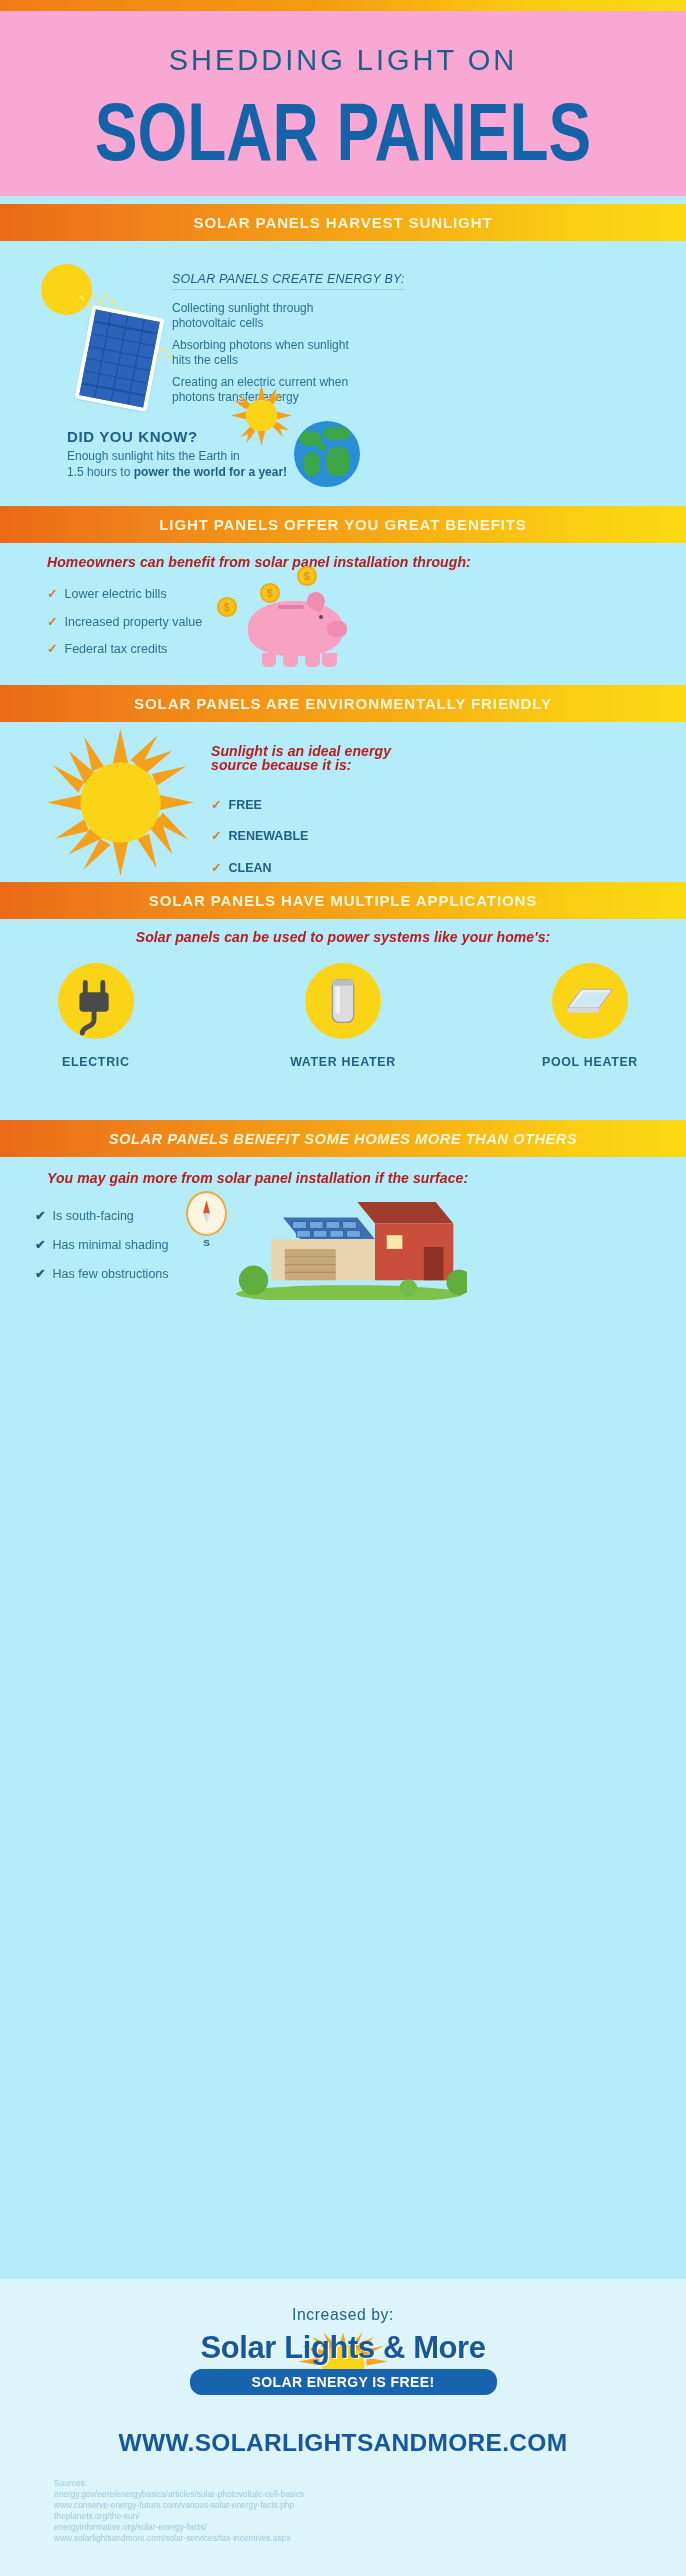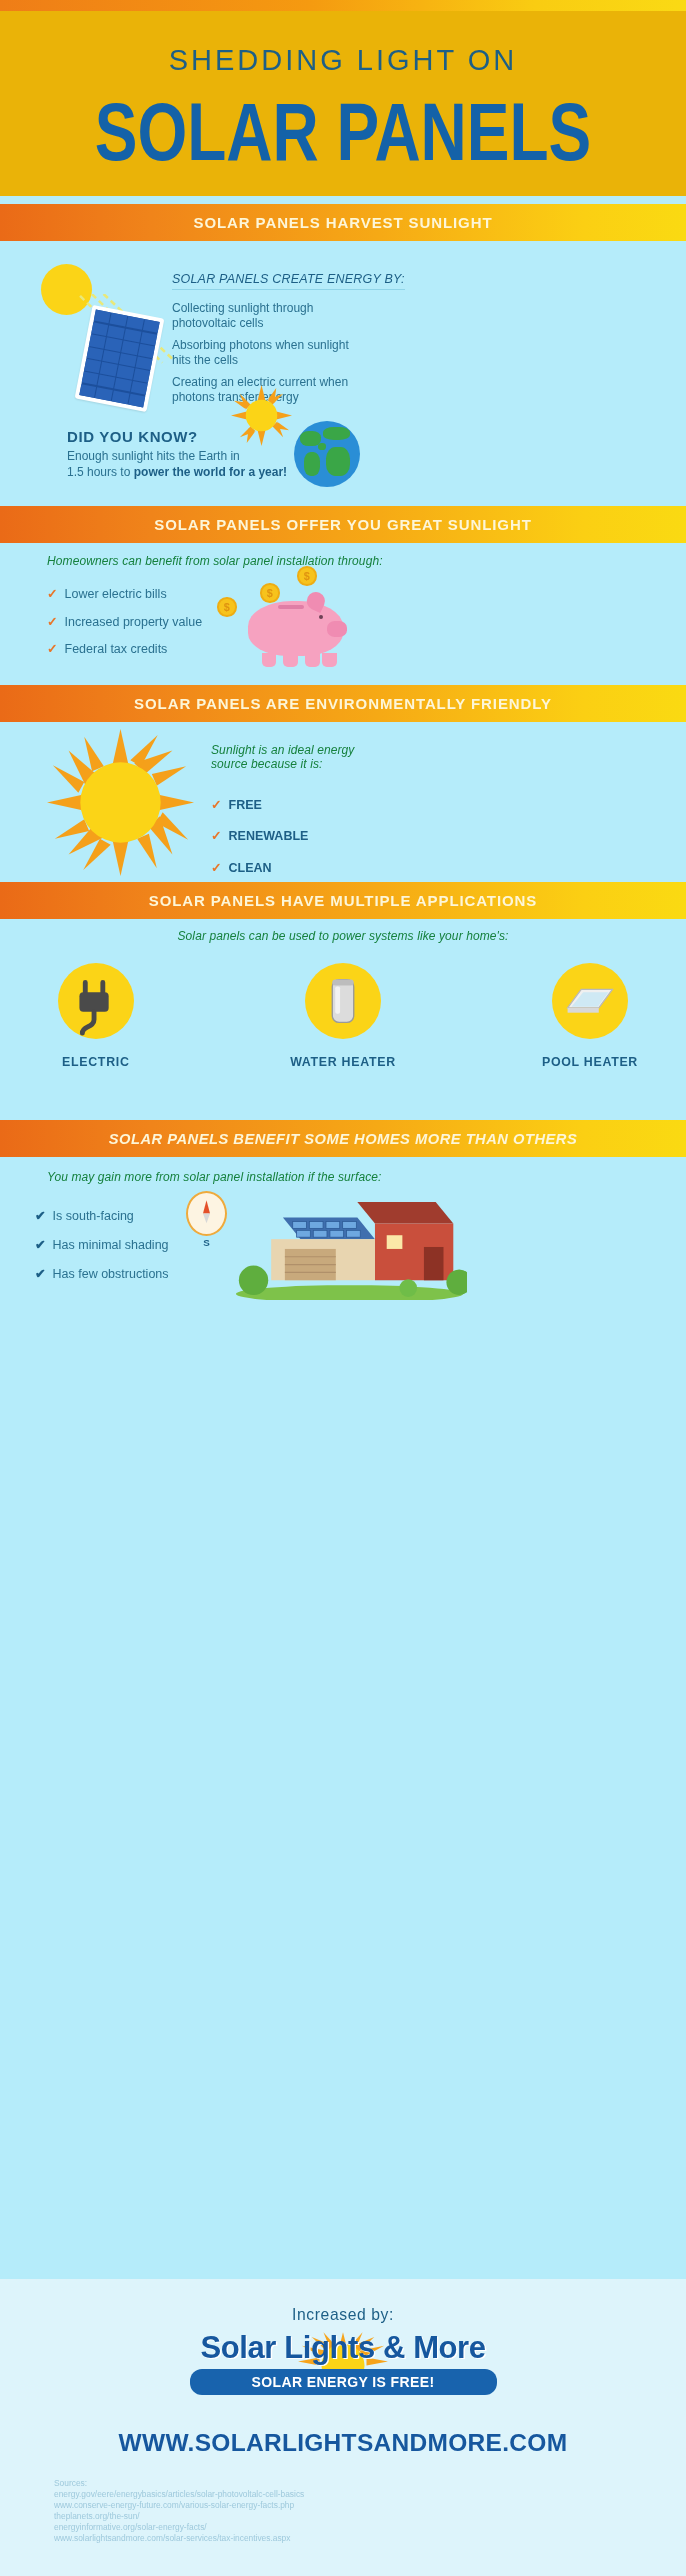--- a/index.html
+++ b/index.html
@@ -12,21 +12,21 @@
   .page { width:686px; height:2576px; position:relative; background:#b5ecfa; }
 
   
   .top-sliver{
     position:absolute; top:0; left:0; width:686px; height:10.8px;
     background:linear-gradient(to right,#ef7d17 0%,#f59a10 45%,#f9cc12 78%,#fada14 100%);
   }
 
   
   .header{ position:absolute; top:10.8px; left:0; width:686px; height:185px;
-           background:#eab308; }
+           background:#f9a8d4; }
   .kicker{
     position:absolute; top:33px; left:0; width:686px; text-align:center;
     font-size:29px; letter-spacing:3px; color:#1d5f86; font-weight:400;
   }
   .bigtitle{
     position:absolute; top:80px; left:0; width:686px; text-align:center;
     font-size:82px; line-height:82px; letter-spacing:0px; color:#1462a8;
     font-weight:700; transform:scaleX(0.78); transform-origin:center top;
     white-space:nowrap;
   }
@@ -38,22 +38,22 @@
     display:flex; align-items:center; justify-content:center;
   }
   .bar span{
     color:#fdf6d8; font-size:15px; font-weight:700; letter-spacing:0.9px;
     text-align:right; white-space:nowrap;
   }
   .bar.wide span{ font-size:14.7px; letter-spacing:0.5px;font-style:italic; }
 
   
   .lead{
-    position:absolute; font-style:italic; font-weight:400; color:#15803d;
-    font-size:12px; letter-spacing:0.1px;
+    position:absolute; font-style:italic; font-weight:700; color:#b91c1c;
+    font-size:14px; letter-spacing:0.1px;
   }
   .body-item{
     position:absolute; color:#2a7190; font-size:12px; line-height:15px;
   }
   .chk{ color:#e8762a; font-weight:700; margin-right:6.9px; font-size:12.7px; }
   .chk.blue{ color:#1d5f86; }
   .bullet-row{
     position:absolute; color:#2a7190; font-size:12.5px; display:flex; align-items:baseline;
   }
 
@@ -258,21 +258,21 @@
     <b style="left:23.5px; top:21.6px; width:8.8px; height:7.8px;"></b>
   </div>
 
   <div class="dyk">DID YOU KNOW?</div>
   <div class="dyk-sub">
     <span>Enough sunlight hits the Earth in</span><br>
     <span>1.5 hours to </span><b>power the world for a year!</b>
   </div>
 
   <div class="bar" style="top:506px">
-    <span>SOLAR PANELS OFFER YOU GREAT SUNLIGHT</span>
+    <span>LIGHT PANELS OFFER YOU GREAT BENEFITS</span>
   </div>
 
   <div class="lead" style="left:47px; top:554px">Homeowners can benefit from solar panel installation through:</div>
 
   <div class="bullet-row" style="left:47px; top:586px">
     <span class="chk">✓</span>
     <span>Lower electric bills</span>
   </div>
   <div class="bullet-row" style="left:47px; top:614px">
     <span class="chk">✓</span>

